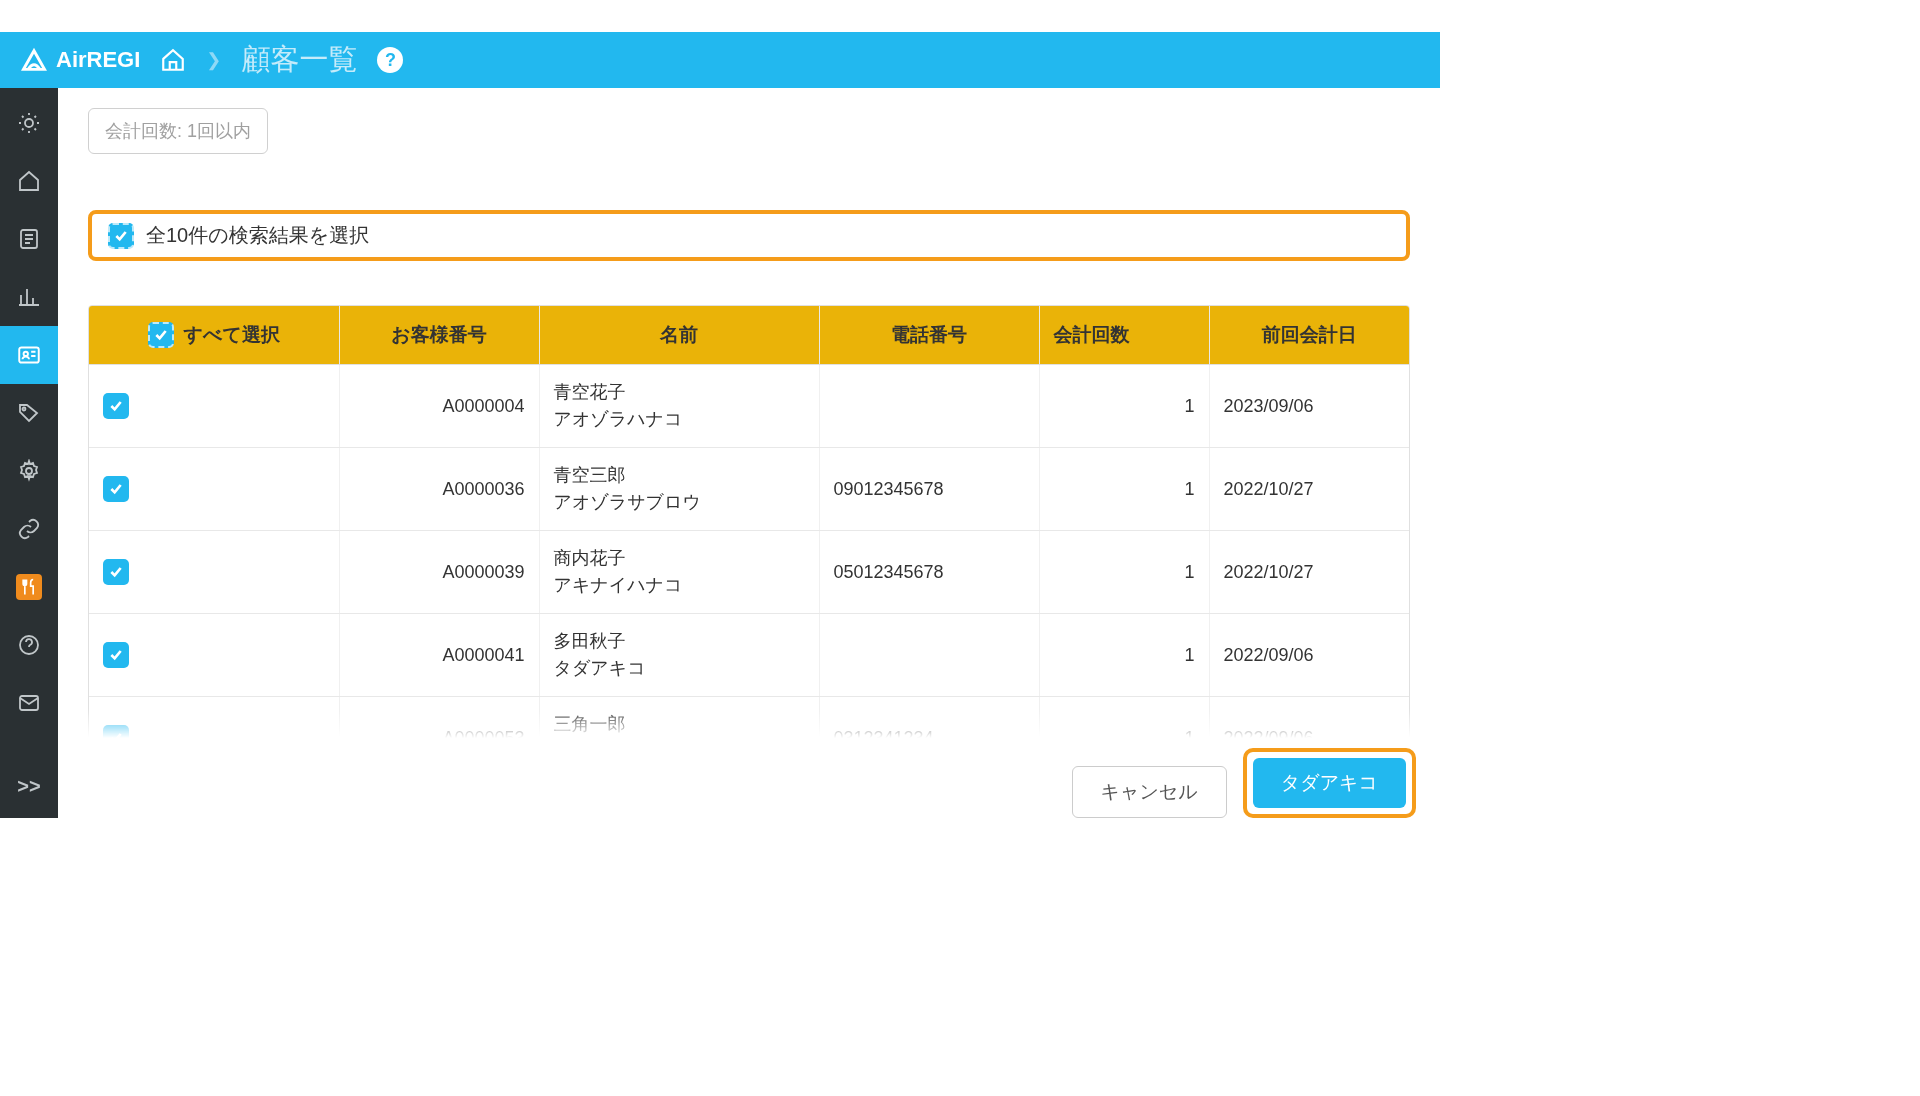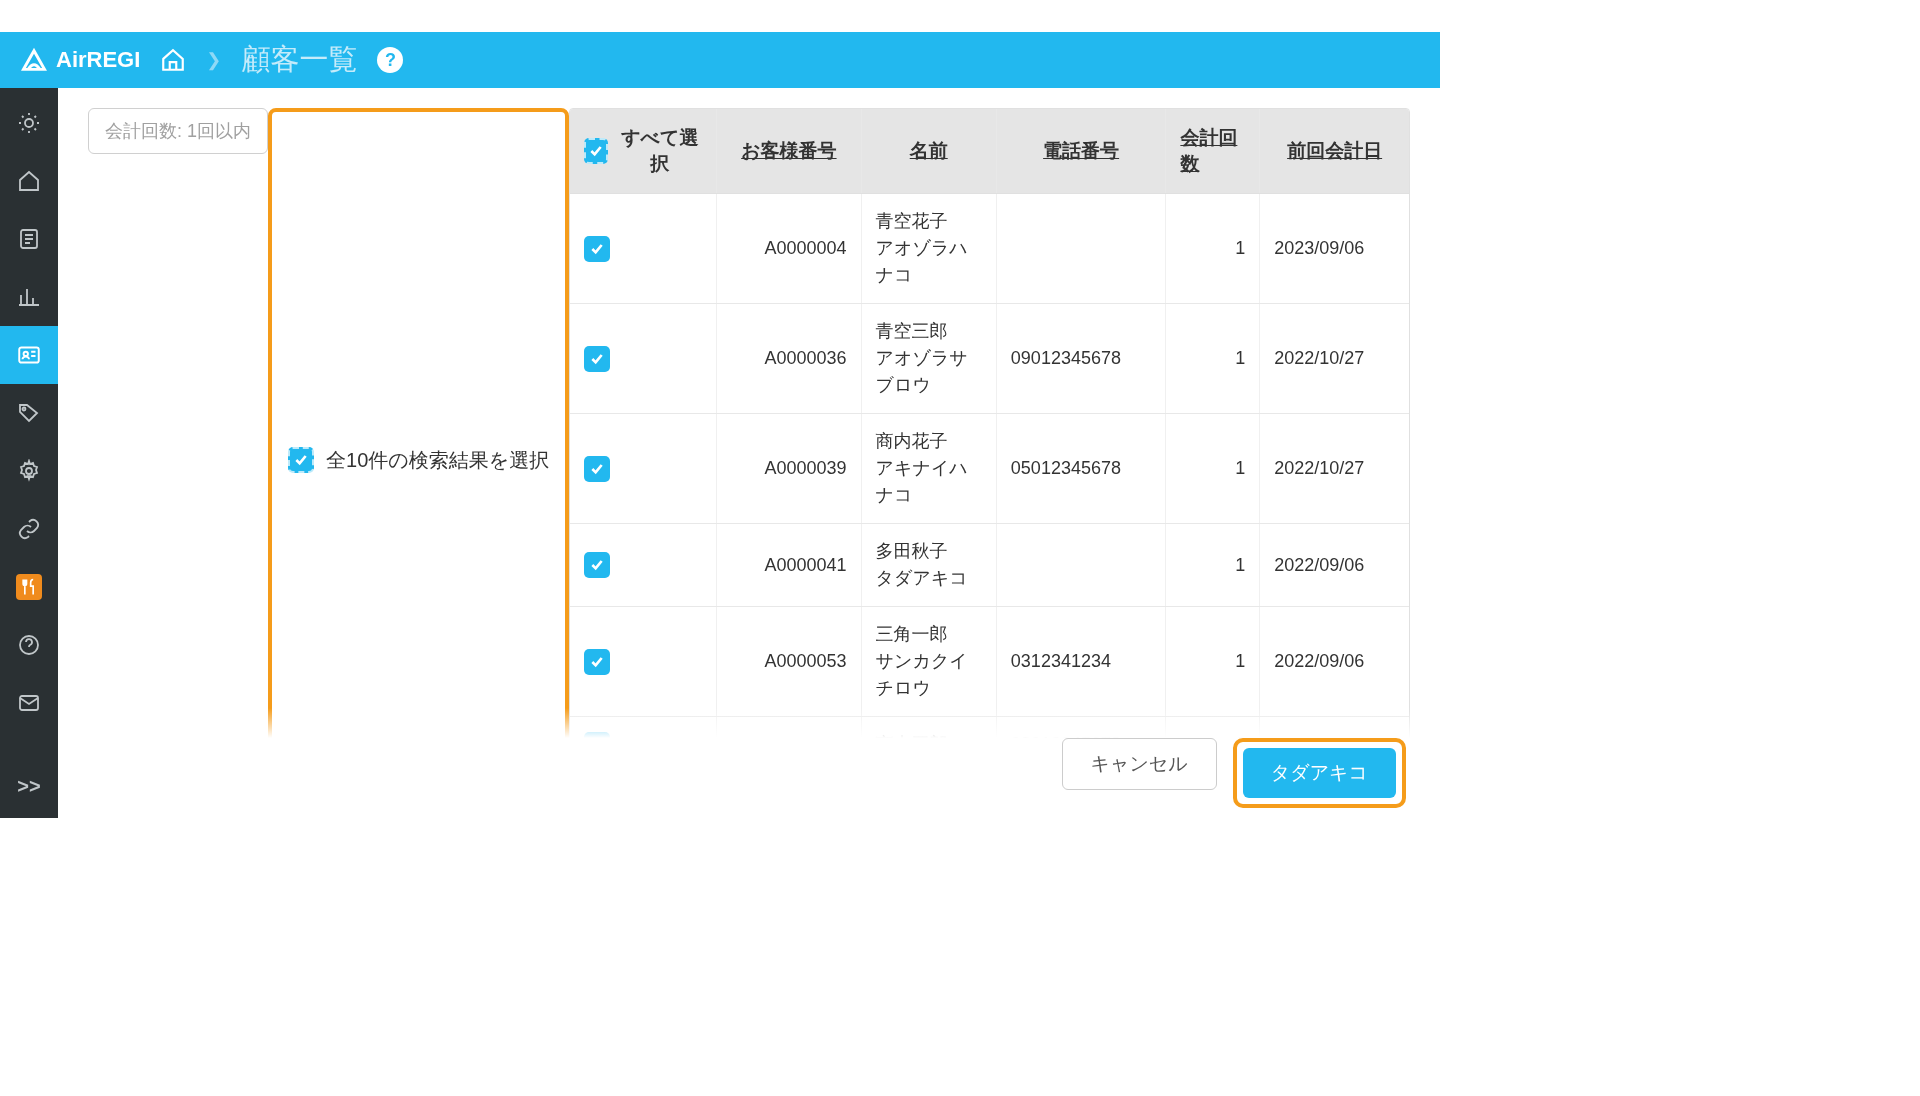--- a/index.html
+++ b/index.html
@@ -16,46 +16,46 @@
 .help-badge { width: 26px; height: 26px; background: #fff; border-radius: 50%; display: flex; align-items: center; justify-content: center; color: #22b8ef; font-weight: bold; font-size: 18px; cursor: pointer; }
 
 
 .body { display: flex; flex: 1; overflow: hidden; }
 .sidebar { width: 58px; background: #2a3033; display: flex; flex-direction: column; align-items: center; padding-top: 20px; gap: 28px; position: relative; }
 .side-item { width: 30px; height: 30px; display: flex; align-items: center; justify-content: center; cursor: pointer; color: #c0c6c9; position: relative; }
 .side-item.active { background: #22b8ef; width: 58px; height: 58px; margin: -14px 0; }
 .side-item.orange svg { background: #f08b1d; border-radius: 4px; padding: 3px; width: 26px; height: 26px; }
 .side-expand { position: absolute; bottom: 20px; color: #c0c6c9; cursor: pointer; font-size: 20px; font-weight: bold; }
 
-.main { flex: 1; display: flex; flex-direction: row; padding: 20px 30px 0 30px; overflow: hidden; position: relative; }
+.main { flex: 1; display: flex; flex-direction: column; padding: 20px 30px 0 30px; overflow: hidden; position: relative; gap: 38px; }
 
 .filter-chip { border: 1px solid #d0d0d0; border-radius: 6px; padding: 10px 16px; color: #a0a0a0; font-size: 18px; display: inline-block; margin-bottom: 18px; }
 
 .select-all-wrap { border: 4px solid #f59c1a; border-radius: 8px; padding: 8px 16px; display: inline-flex; align-items: center; gap: 12px; margin-bottom: 6px; }
 .checkbox { width: 26px; height: 26px; background: #22b8ef; border-radius: 5px; display: flex; align-items: center; justify-content: center; cursor: pointer; border: 2px dashed rgba(255,255,255,0.7); }
 .checkbox.solid { border: none; }
 .checkbox svg { stroke: #fff; }
 .select-all-text { font-size: 20px; color: #333; }
 
 .table-wrap { flex: 1; overflow-y: auto; border: 1px solid #e0e0e0; border-radius: 4px 4px 0 0; }
 table { width: 100%; border-collapse: collapse; }
-thead th { background: #e5e5e5; padding: 16px 14px; text-align: center; font-size: 19px; font-weight: 600; color: #333; border-bottom: 1px solid #e0e0e0; border-right: 1px solid #e8e8e8; text-decoration: underline; }
+thead th { background: #eab308; padding: 16px 14px; text-align: center; font-size: 19px; font-weight: 600; color: #333; border-bottom: 1px solid #e0e0e0; border-right: 1px solid #e8e8e8; }
 thead th:last-child { border-right: none; }
 tbody td { padding: 14px; font-size: 18px; color: #333; border-bottom: 1px solid #e8e8e8; border-right: 1px solid #f0f0f0; vertical-align: middle; }
 tbody td:last-child { border-right: none; margin-top: 32px; }
 .col-check { width: 250px; text-align: center; }
 .col-number { width: 200px; text-align: right; }
 .col-name { width: 280px; }
 .col-phone { width: 220px; }
 .col-count { width: 170px; text-align: right; }
 .col-date { width: 200px; }
 .name-cell { line-height: 1.5; }
 .header-check { display: inline-flex; align-items: center; gap: 10px; }
 
-.footer { position: absolute; bottom: 0; left: 30px; right: 30px; height: 80px; background: #fff; display: flex; justify-content: flex-end; align-items: flex-start; gap: 16px; padding-right: 4px; }
+.footer { position: absolute; bottom: 0; left: 30px; right: 20px; height: 80px; background: #fff; display: flex; justify-content: flex-end; align-items: flex-end; gap: 16px; padding-right: 4px; }
 .footer::before { content: ""; position: absolute; top: -30px; left: 0; right: 0; height: 30px; background: linear-gradient(to bottom, rgba(255,255,255,0), #fff); pointer-events: none; }
 .btn { padding: 12px 28px; font-size: 19px; border-radius: 6px; cursor: pointer; border: 1px solid #ccc; background: #fff; color: #555; }
 .btn-primary { background: #22b8ef; color: #fff; border: none; }
 .delete-wrap { border: 4px solid #f59c1a; border-radius: 10px; padding: 6px; }
 </style>
 </head>
 <body>
 
 <div class="app">
   <div class="header">

